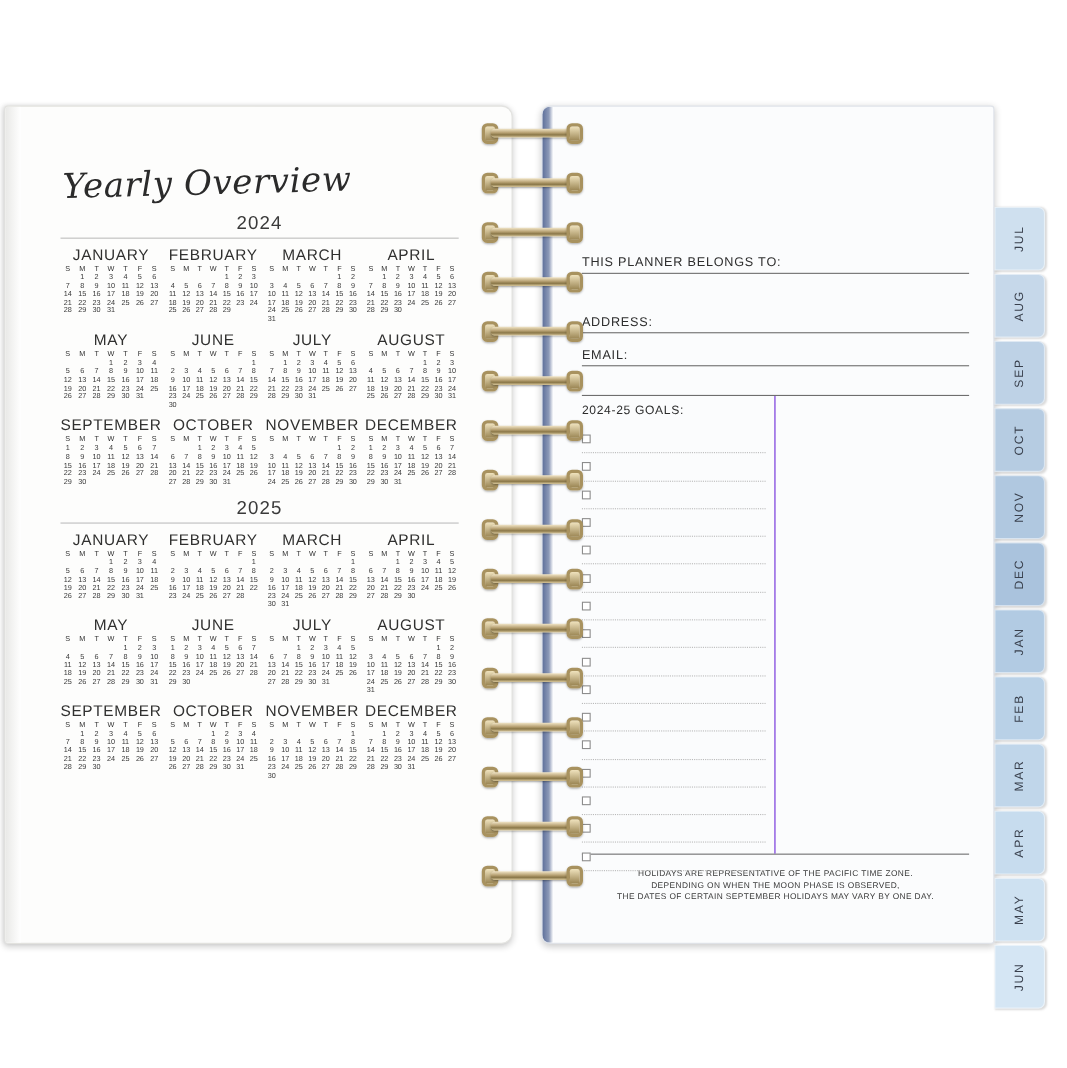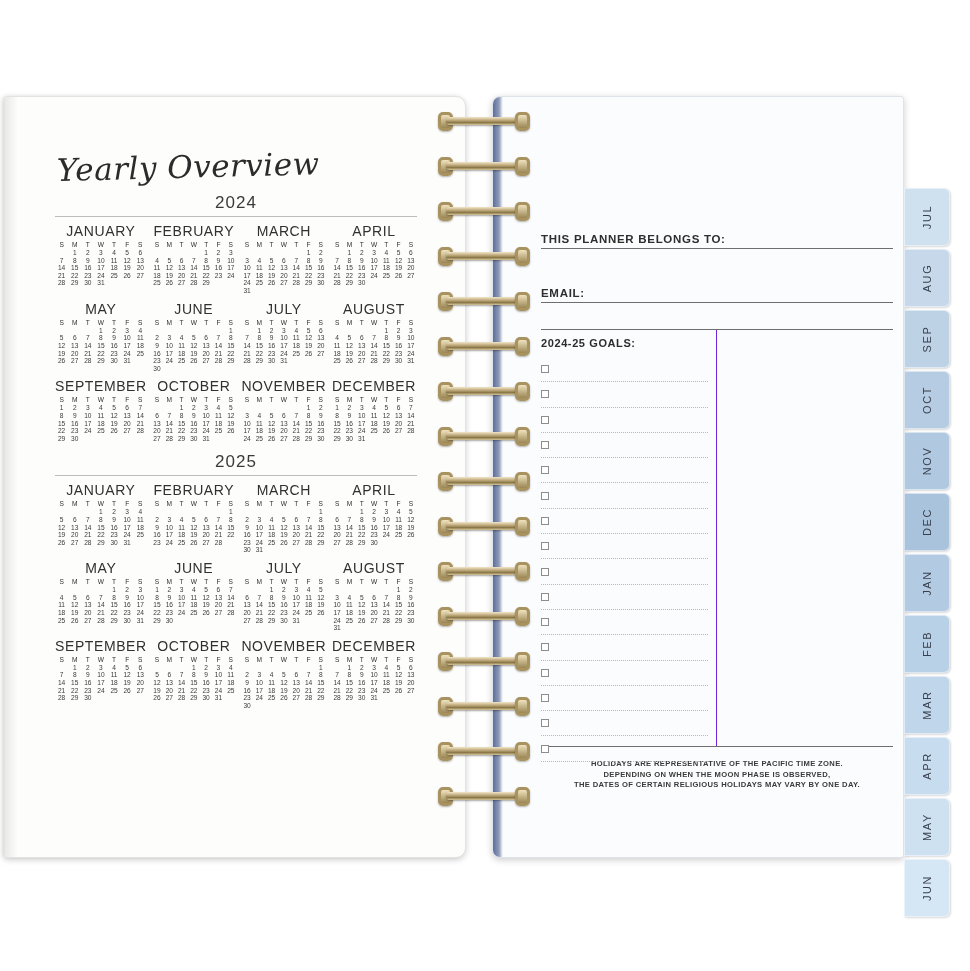--- a/index.html
+++ b/index.html
@@ -133,22 +133,22 @@
     overflow: hidden;
   }
   .right-page::before {
     content: "";
     position: absolute; left: 0; top: 0;
     width: 10px; height: 100%;
     background: linear-gradient(to right,#5d6f9a,#8d9ab8 60%,#ffffff);
   }
   .right-inner {
     position: absolute;
-    left: 48px; top: 0;
-    width: 352px; height: 762px; font-weight: bold;
+    left: 36px; top: 0;
+    width: 352px; height: 762px;
   }
 
   .field-row {
     position: relative;
     border-bottom: 1px solid #6e6e6e;
     height: 34px;
     display: flex;
     align-items: flex-end;
   }
   .field-label {
@@ -1760,20 +1760,23 @@
       <div class="right-inner">
 
         <div style="height:118px"></div>
 
         <div class="field-row">
           <span class="field-label">THIS PLANNER BELONGS TO:</span>
         </div>
 
         <div class="sub-fields">
           <div class="field-row">
+            <span class="field-label">ADDRESS:</span>
+          </div>
+          <div class="field-row">
             <span class="field-label">EMAIL:</span>
           </div>
         </div>
 
         <div class="goals-wrap">
           <div class="goals-col left">
             <div class="goals-title">2024-25 GOALS:</div>
             <div id="goal-lines">
                 <div class="check-line">
                   <span class="checkbox"></span>
@@ -1823,21 +1826,21 @@
                 <div class="check-line">
                   <span class="checkbox"></span>
                 </div>
               </div>
           </div>
         </div>
 
         <div class="footnote">
           <div>HOLIDAYS ARE REPRESENTATIVE OF THE PACIFIC TIME ZONE.</div>
           <div>DEPENDING ON WHEN THE MOON PHASE IS OBSERVED,</div>
-          <div>THE DATES OF CERTAIN RELIGIOUS HOLIDAYS MAY VARY BY ONE DAY.</div>
+          <div>THE DATES OF CERTAIN SEPTEMBER HOLIDAYS MAY VARY BY ONE DAY.</div>
         </div>
 
       </div>
     </div>
 
     <div class="tabs" id="tabs-host">
         <div class="tab" style="top: 0px; background: rgb(207, 224, 239);">
           <span>JUL</span>
         </div>
         <div class="tab" style="top: 61px; background: rgb(198, 216, 234);">

